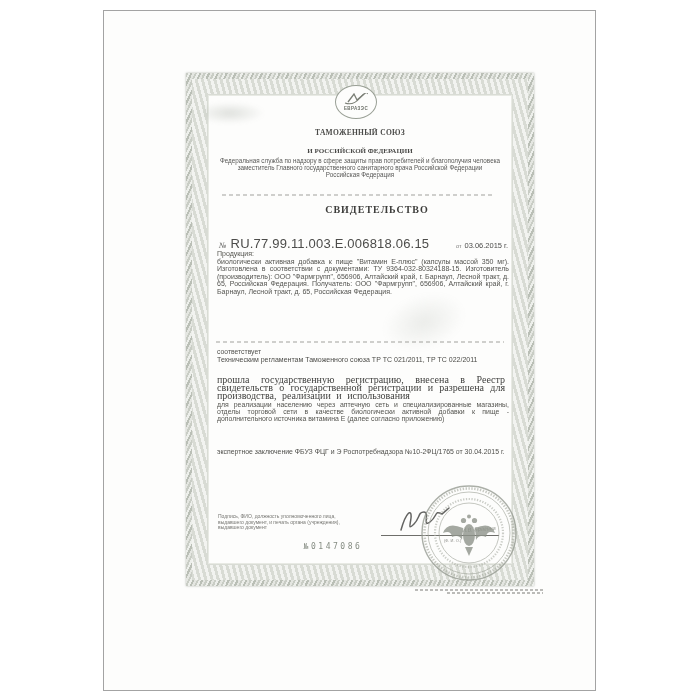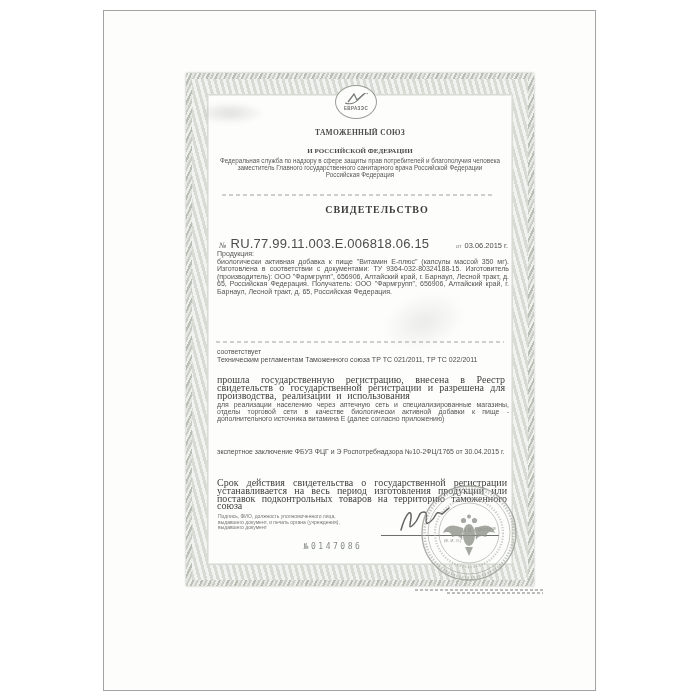--- a/index.html
+++ b/index.html
@@ -121,21 +121,20 @@
       <div class="abs watermark"></div>
 
       <div class="abs microline ml2"></div>
 
       <div class="abs comp-label">соответствует</div>
       <div class="abs comp-text">Техническим регламентам Таможенного союза ТР ТС 021/2011, ТР ТС 022/2011</div>
 
       <div class="abs p-serif p-reg">прошла государственную регистрацию, внесена в Реестр свидетельств о государственной регистрации и разрешена для производства, реализации и использования</div>
       <div class="abs p-sans p-usage">для реализации населению через аптечную сеть и специализированные магазины, отделы торговой сети в качестве биологически активной добавки к пище - дополнительного источника витамина Е (далее согласно приложению)</div>
       <div class="abs p-doc">экспертное заключение ФБУЗ ФЦГ и Э Роспотребнадзора №10-2ФЦ/1765 от 30.04.2015 г.</div>
-      <div class="abs p-serif p-valid">Срок действия свидетельства о государственной регистрации устанавливается на весь период изготовления продукции или поставок подконтрольных товаров на территорию таможенного союза</div>
 
       <div class="abs sign-note">Подпись, ФИО, должность уполномоченного лица, выдавшего документ, и печать органа (учреждения), выдавшего документ</div>
 
       <svg class="abs signature" width="54" height="32" viewBox="0 0 54 32">
         <path d="M3 26 C8 8 14 4 13 14 C12 22 10 26 16 20 C22 14 20 8 26 8 C32 8 24 24 32 18 C40 12 36 6 44 10 L51 4" fill="none" stroke="#4a4a48" stroke-width="1.5" stroke-linecap="round"></path>
       </svg>
 
       <div class="abs sig-line"></div>
       <div class="abs fio-hint">(Ф. И. О.)</div>
       <div class="abs sig-name">И.В. Брагина</div>

